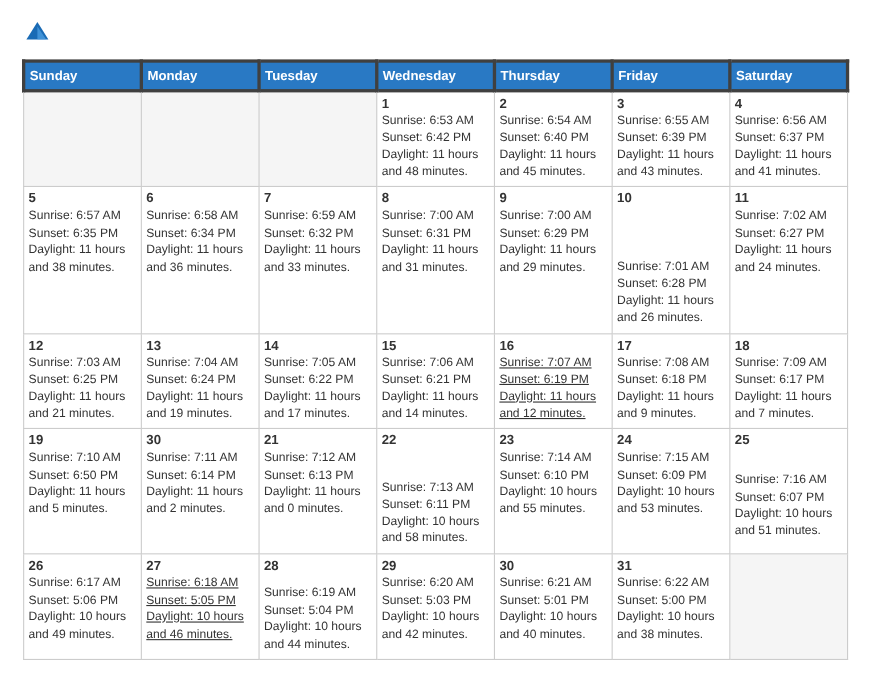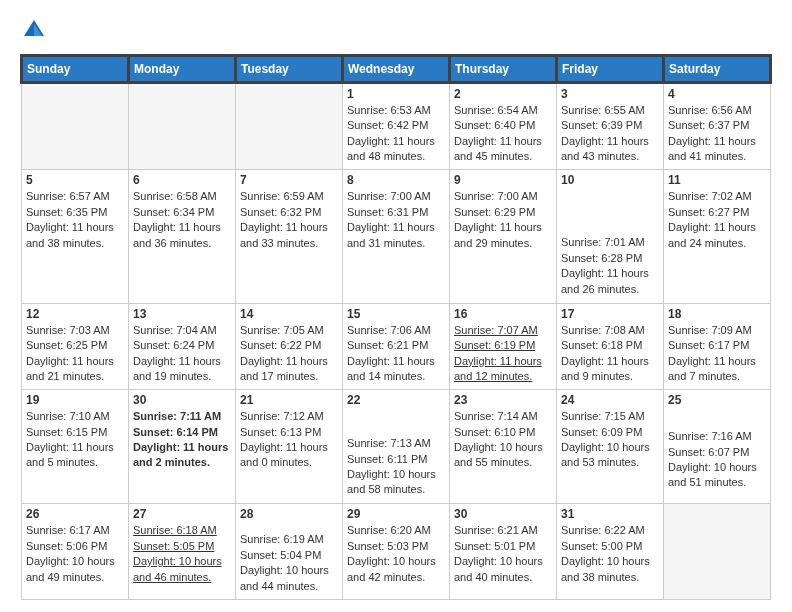--- a/index.html
+++ b/index.html
@@ -257,27 +257,27 @@
             <div class="cell-text" style="white-space: pre-line;">Sunrise: 7:09 AM
 Sunset: 6:17 PM
 Daylight: 11 hours
 and 7 minutes.</div>
           </td>
         </tr>
         <tr>
           <td>
             <span class="day-num">19</span>
             <div class="cell-text" style="white-space: pre-line;">Sunrise: 7:10 AM
-Sunset: 6:15 PM
+Sunset: 6:50 PM
 Daylight: 11 hours
 and 5 minutes.</div>
           </td>
           <td>
             <span class="day-num">30</span>
-            <div class="cell-text" style="white-space: pre-line; font-weight: bold;">Sunrise: 7:11 AM
+            <div class="cell-text" style="white-space: pre-line;">Sunrise: 7:11 AM
 Sunset: 6:14 PM
 Daylight: 11 hours
 and 2 minutes.</div>
           </td>
           <td>
             <span class="day-num">21</span>
             <div class="cell-text" style="white-space: pre-line;">Sunrise: 7:12 AM
 Sunset: 6:13 PM
 Daylight: 11 hours
 and 0 minutes.</div>

